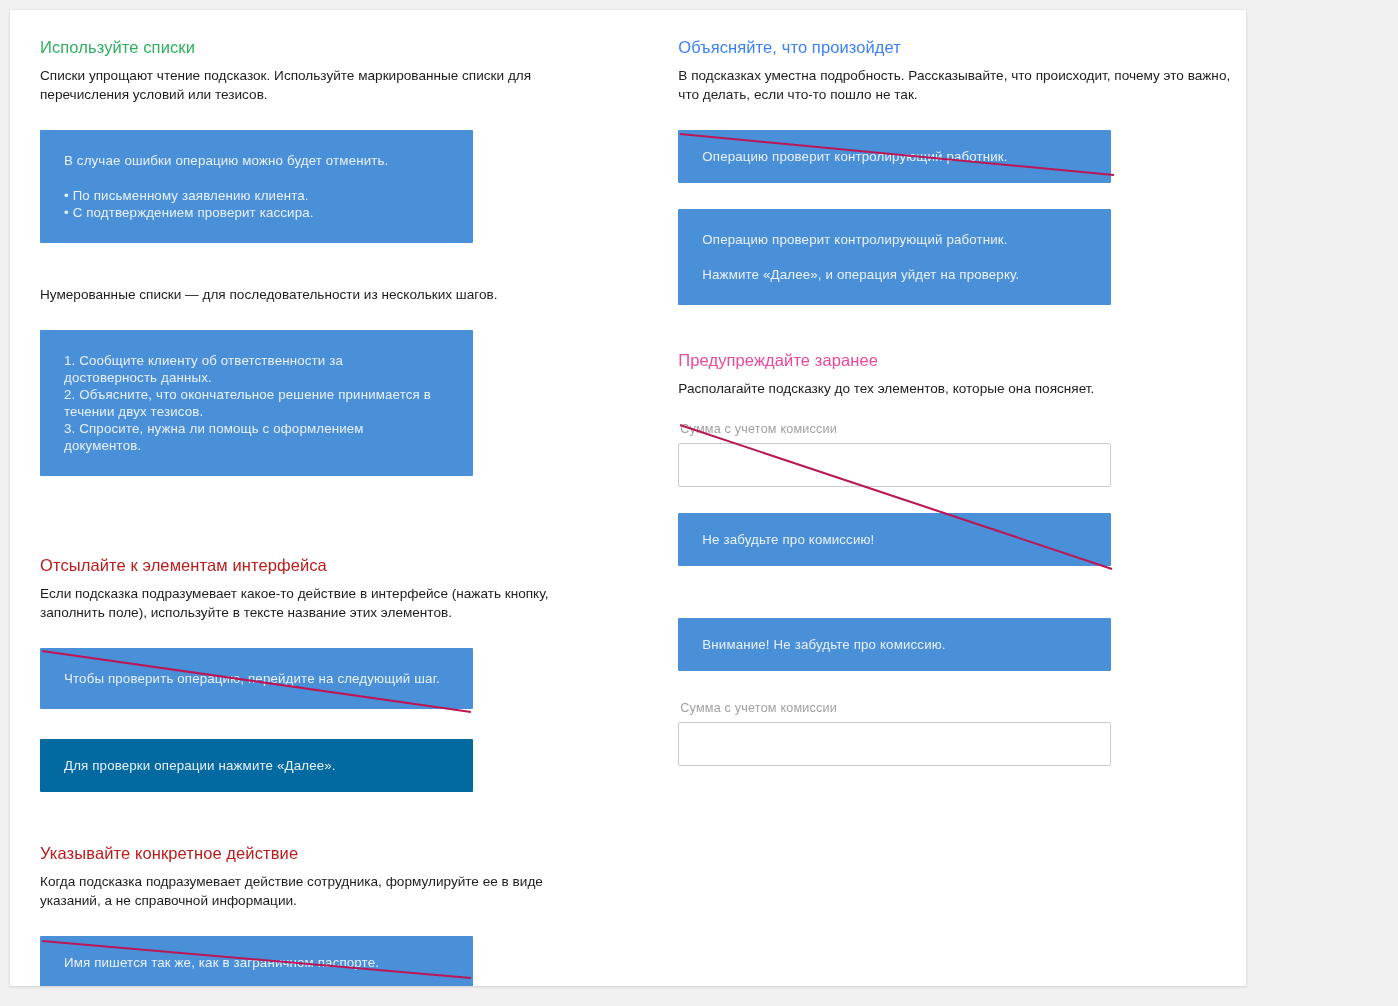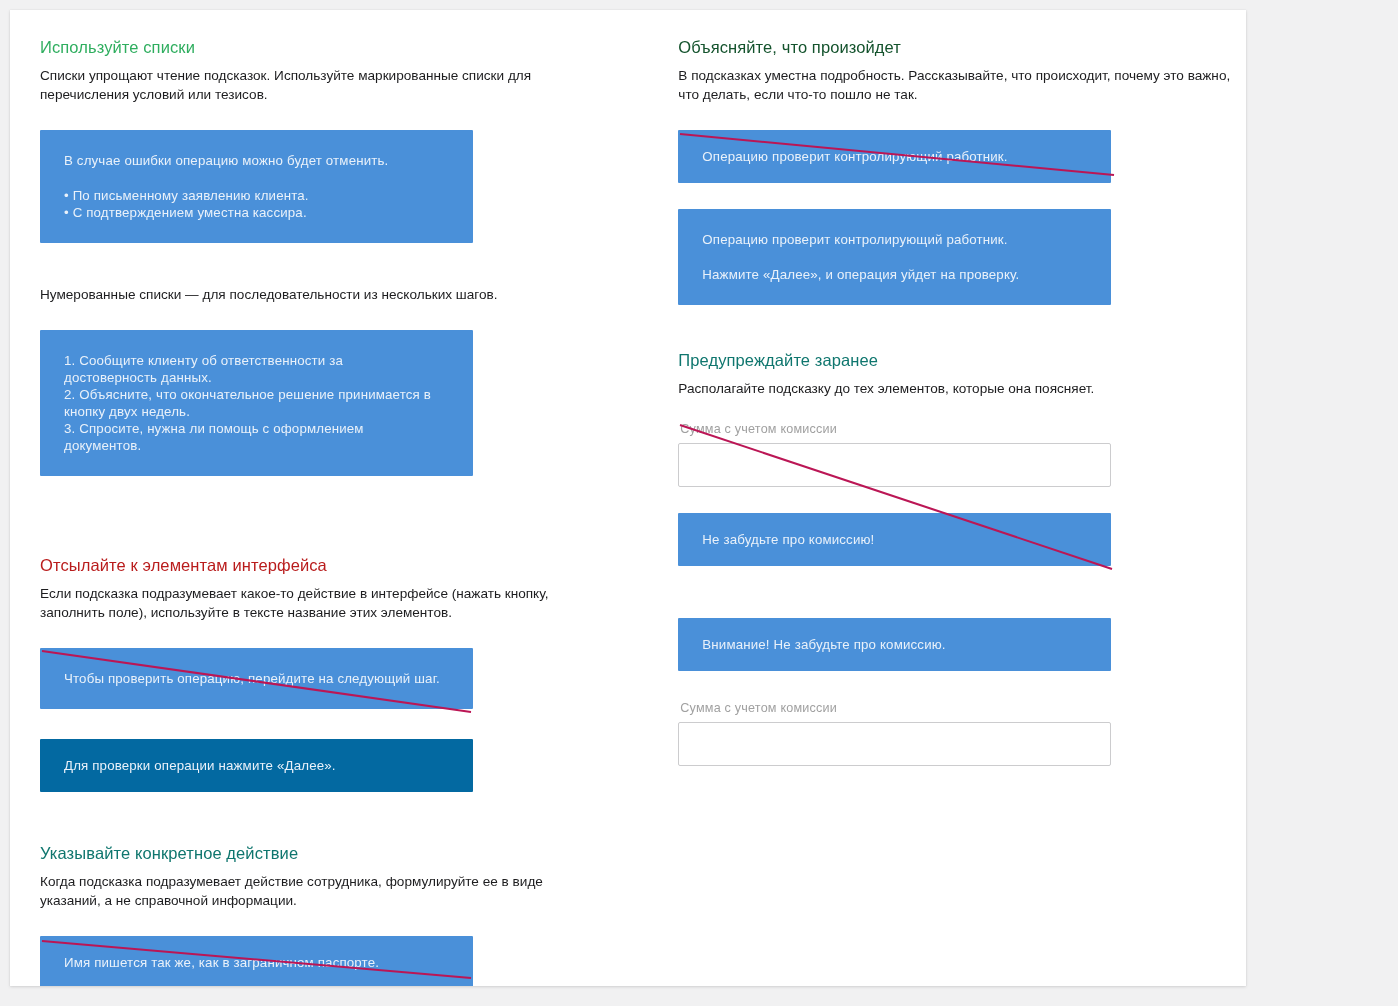--- a/index.html
+++ b/index.html
@@ -107,36 +107,36 @@
       <section>
         <h2 class="section-title" style="color: rgb(47, 174, 95);">Используйте списки</h2>
         <p class="section-body">Списки упрощают чтение подсказок. Используйте маркированные списки для перечисления условий или тезисов.</p>
 
         <div class="sp-26"></div>
 
         <div class="hint w-left" style="background: rgb(74, 144, 217);">
           <div class="lead">В случае ошибки операцию можно будет отменить.</div>
           <div class="list">
             <span class="li">• По письменному заявлению клиента.</span>
-            <span class="li">• С подтверждением уместна кассира.</span>
+            <span class="li">• С подтверждением проверит кассира.</span>
           </div>
         </div>
 
         <div class="sp-42"></div>
 
         <p class="section-body">Нумерованные списки — для последовательности из нескольких шагов.</p>
 
         <div class="sp-26"></div>
 
         <div class="hint w-left" style="background: rgb(74, 144, 217);">
           <div class="list" style="margin:0">
             <span class="li">1. Сообщите клиенту об ответственности за</span>
             <span class="li">достоверность данных.</span>
             <span class="li">2. Объясните, что окончательное решение принимается в</span>
-            <span class="li">кнопку двух недель.</span>
+            <span class="li">течении двух тезисов.</span>
             <span class="li">3. Спросите, нужна ли помощь с оформлением</span>
             <span class="li">документов.</span>
           </div>
         </div>
       </section>
 
       <div class="sp-46"></div>
 
       <section>
         <h2 class="section-title" style="color: #b91c1c; margin-top: 34px;">Отсылайте к элементам интерфейса</h2>
@@ -157,21 +157,21 @@
         <div class="sp-30"></div>
 
         <div class="hint single w-left" style="background: #0369a1;">
           <span>Для проверки операции нажмите «Далее».</span>
         </div>
       </section>
 
       <div class="sp-52"></div>
 
       <section>
-        <h2 class="section-title" style="color: #0f766e;">Указывайте конкретное действие</h2>
+        <h2 class="section-title" style="color: #b91c1c;">Указывайте конкретное действие</h2>
         <p class="section-body">Когда подсказка подразумевает действие сотрудника, формулируйте ее в виде указаний, а не справочной информации.</p>
 
         <div class="sp-26"></div>
 
         <div style="position:relative;width:433px;">
           <div class="hint single w-left" style="background: rgb(74, 144, 217);">
             <span>Имя пишется так же, как в заграничном паспорте.</span>
           </div>
           <svg class="strike" style="left:0;top:0;width:433px;height:50px;">
             <line x1="2" y1="5" x2="431" y2="42" stroke="#bb1655"></line>
@@ -179,21 +179,21 @@
         </div>
 
         <div class="sp-30"></div>
 
       </section>
     </div>
 
     <div class="col col-right">
 
       <section>
-        <h2 class="section-title" style="color: #14532d;">Объясняйте, что произойдет</h2>
+        <h2 class="section-title" style="color: #3b82f6;">Объясняйте, что произойдет</h2>
         <p class="section-body">В подсказках уместна подробность. Рассказывайте, что происходит, почему это важно, что делать, если что-то пошло не так.</p>
 
         <div class="sp-26"></div>
 
         <div style="position:relative;width:433px;">
           <div class="hint single w-right" style="background: rgb(74, 144, 217);">
             <span>Операцию проверит контролирующий работник.</span>
           </div>
           <svg class="strike" style="left:0;top:0;width:438px;height:52px;">
             <line x1="2" y1="4" x2="436" y2="45" stroke="#bb1655"></line>
@@ -204,21 +204,21 @@
 
         <div class="hint w-right" style="background: rgb(74, 144, 217);">
           <div class="lead">Операцию проверит контролирующий работник.</div>
           <div class="tail">Нажмите «Далее», и операция уйдет на проверку.</div>
         </div>
       </section>
 
       <div class="sp-46"></div>
 
       <section>
-        <h2 class="section-title" style="color: #0f766e;">Предупреждайте заранее</h2>
+        <h2 class="section-title" style="color: #ec4899;">Предупреждайте заранее</h2>
         <p class="section-body">Располагайте подсказку до тех элементов, которые она поясняет.</p>
 
         <div class="sp-24"></div>
 
         <div style="position:relative;width:440px;">
           <div>
             <div class="field-label">Сумма с учетом комиссии</div>
             <input class="field-input" type="text" value="" style="">
           </div>
 

